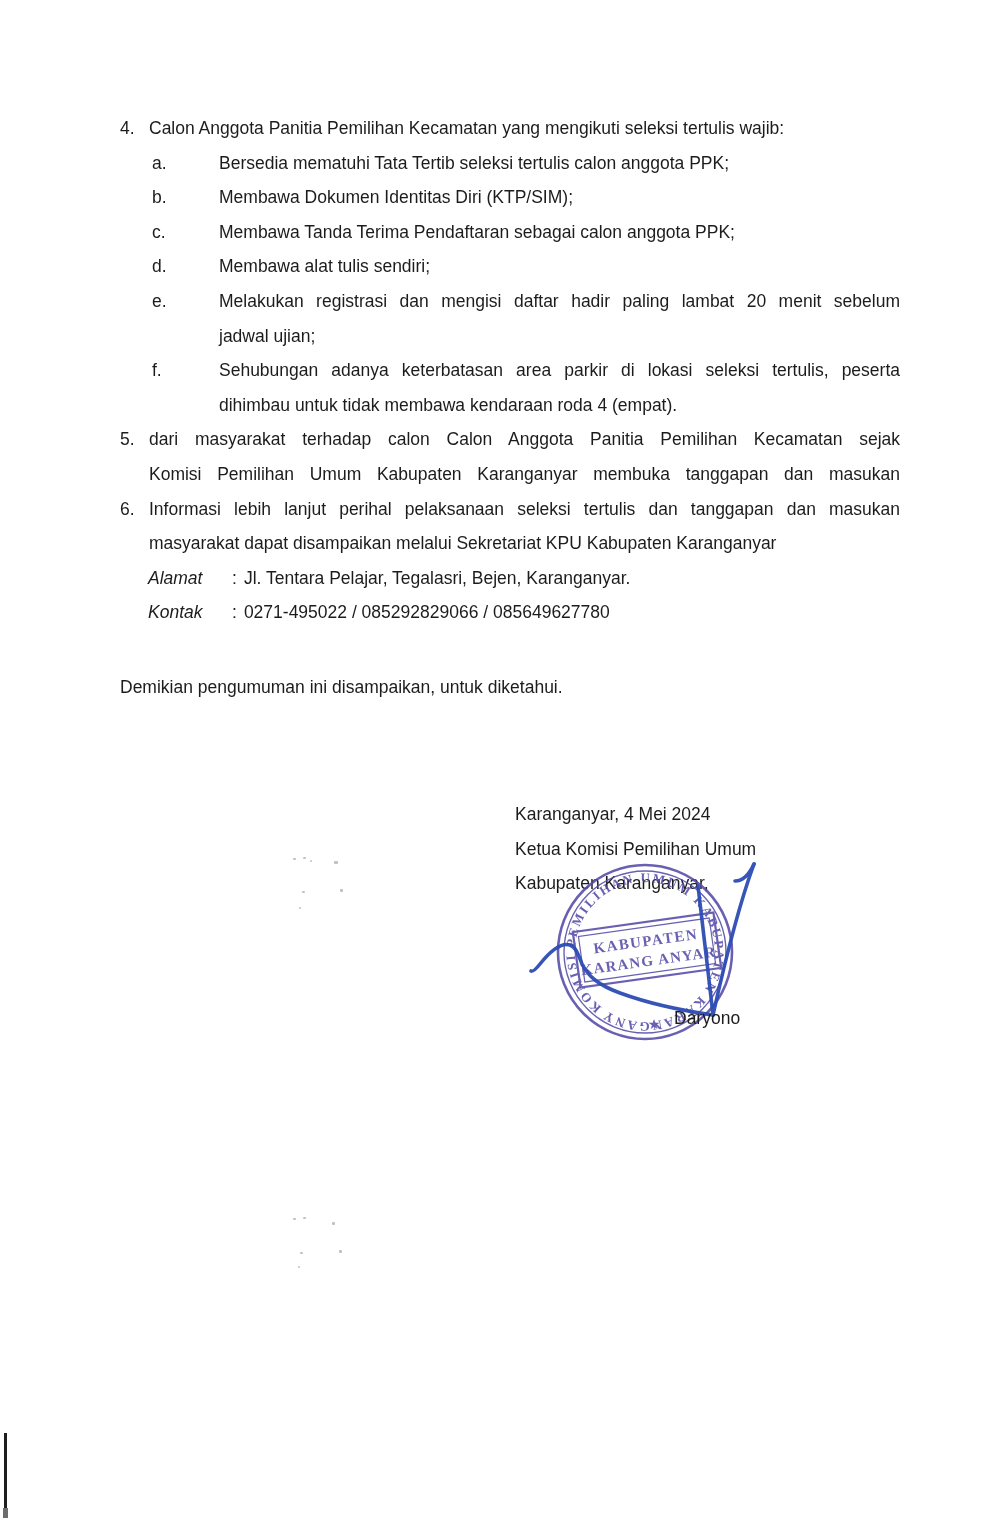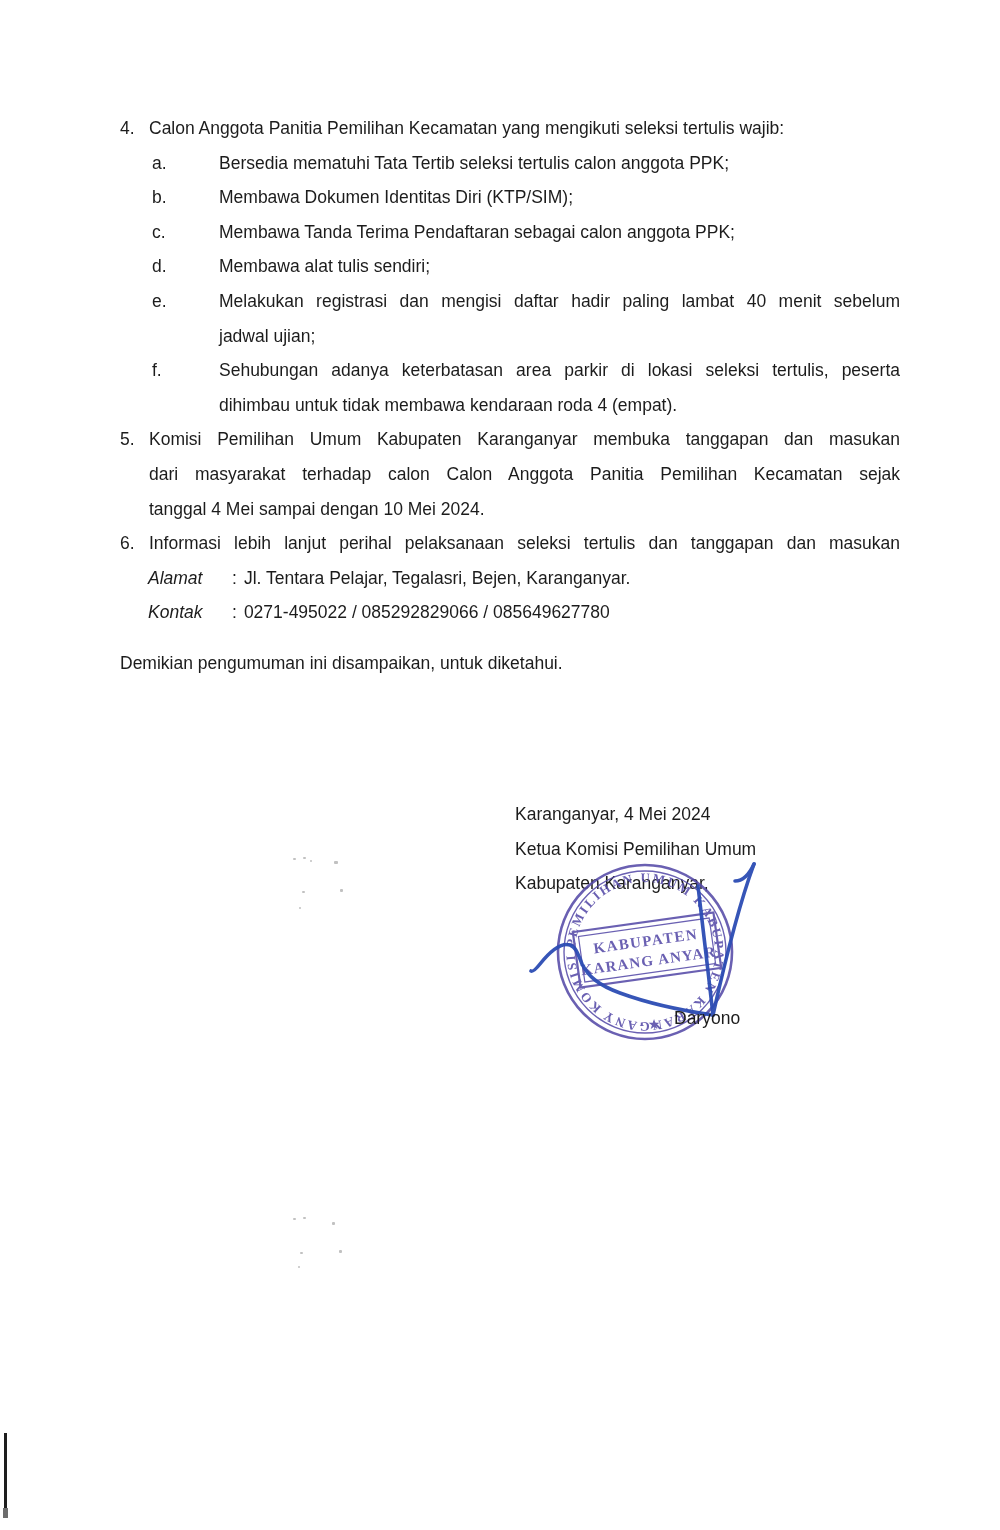--- a/index.html
+++ b/index.html
@@ -18,21 +18,21 @@
   .jl{text-align:justify;text-align-last:justify;}
   .item{display:flex;margin-left:120px;width:780px;}
   .item .num{width:29px;flex:0 0 29px;line-height:34.6px;}
   .item .body{width:751px;}
   .sub{display:flex;margin-left:152px;width:748px;}
   .sub .num{width:35px;flex:0 0 35px;line-height:34.6px;}
   .sub .body{width:713px;margin-left:32px;}
   .contact-row{margin-left:148px;line-height:34.6px;}
   .contact-row .clabel{display:inline-block;width:84px;font-style:italic;}
   .contact-row .ccolon{display:inline-block;margin-right:7px;}
-  .closing{margin-left:120px;margin-top:16px;line-height:34.6px;}
+  .closing{margin-left:120px;margin-top:40px;line-height:34.6px;}
   .sigblock{
     position:absolute;left:515px;top:797px;width:400px;
     text-align:left;line-height:34.5px;
   }
   .sig-name{position:absolute;left:674px;top:1006px;line-height:24px;}
   .stampwrap{position:absolute;left:490px;top:848px;width:340px;height:230px;}
   .spk{position:absolute;background:#8e8e8e;opacity:.55;border-radius:1px;}
   .scanline{position:absolute;left:4px;top:1433px;width:3px;height:84px;background:#1e1e1e;}
   .scanline-tip{position:absolute;left:3px;top:1508px;width:5px;height:10px;background:#6d6d6d;}
 </style>
@@ -69,45 +69,45 @@
     </div>
     <div class="sub">
       <div class="num">d.</div>
       <div class="body">
           <div class="ln">Membawa alat tulis sendiri;</div>
         </div>
     </div>
     <div class="sub">
       <div class="num">e.</div>
       <div class="body">
-        <div class="ln jl">Melakukan registrasi dan mengisi daftar hadir paling lambat 40 menit sebelum</div>
+        <div class="ln jl">Melakukan registrasi dan mengisi daftar hadir paling lambat 20 menit sebelum</div>
         <div class="ln">jadwal ujian;</div>
       </div>
     </div>
     <div class="sub">
       <div class="num">f.</div>
       <div class="body">
         <div class="ln jl">Sehubungan adanya keterbatasan area parkir di lokasi seleksi tertulis, peserta</div>
         <div class="ln">dihimbau untuk tidak membawa kendaraan roda 4 (empat).</div>
       </div>
     </div>
 
     <div class="item">
       <div class="num">5.</div>
       <div class="body">
+        <div class="ln jl">dari masyarakat terhadap calon Calon Anggota Panitia Pemilihan Kecamatan sejak</div>
         <div class="ln jl">Komisi Pemilihan Umum Kabupaten Karanganyar membuka tanggapan dan masukan</div>
-        <div class="ln jl">dari masyarakat terhadap calon Calon Anggota Panitia Pemilihan Kecamatan sejak</div>
-        <div class="ln">tanggal 4 Mei sampai dengan 10 Mei 2024.</div>
       </div>
     </div>
 
     <div class="item">
       <div class="num">6.</div>
       <div class="body">
         <div class="ln jl">Informasi lebih lanjut perihal pelaksanaan seleksi tertulis dan tanggapan dan masukan</div>
+        <div class="ln">masyarakat dapat disampaikan melalui Sekretariat KPU Kabupaten Karanganyar</div>
       </div>
     </div>
 
     <div class="contact-row">
       <span class="clabel">Alamat</span><span class="ccolon">:</span><span>Jl. Tentara Pelajar, Tegalasri, Bejen, Karanganyar.</span>
     </div>
     <div class="contact-row">
       <span class="clabel">Kontak</span><span class="ccolon">:</span><span>0271-495022 / 085292829066 / 085649627780</span>
     </div>
 

